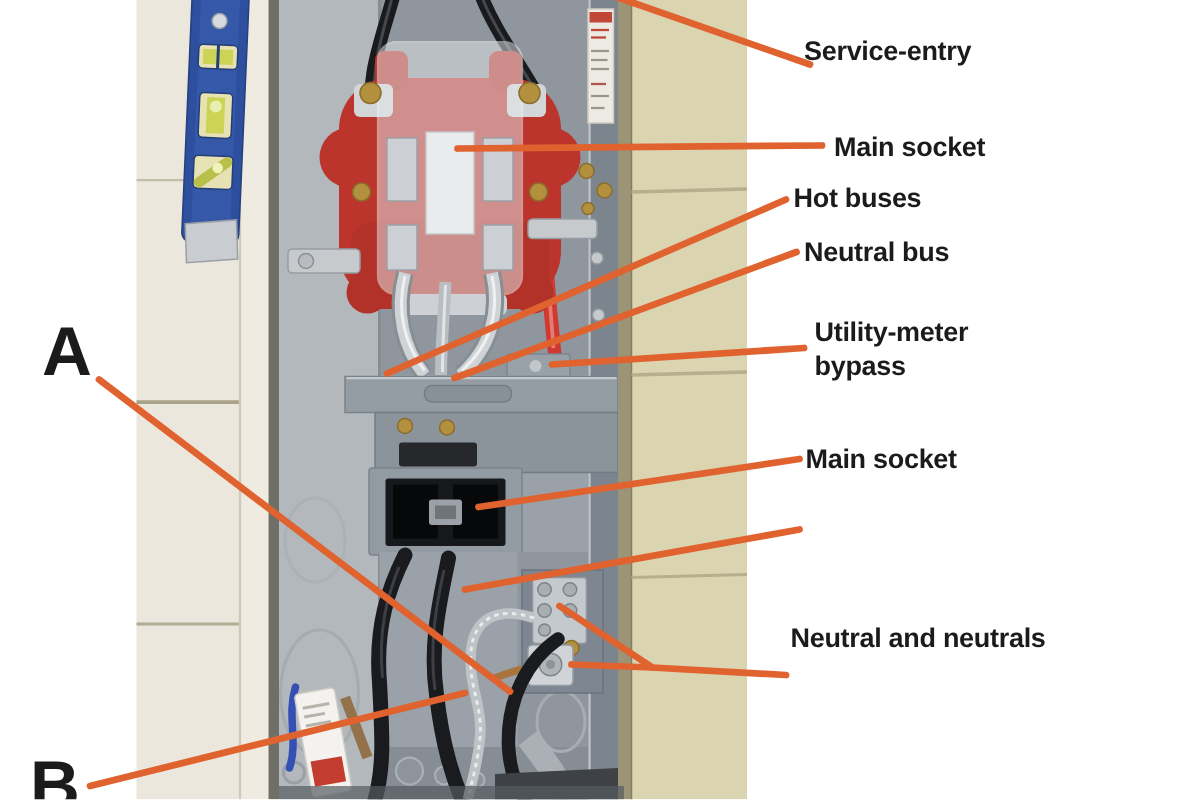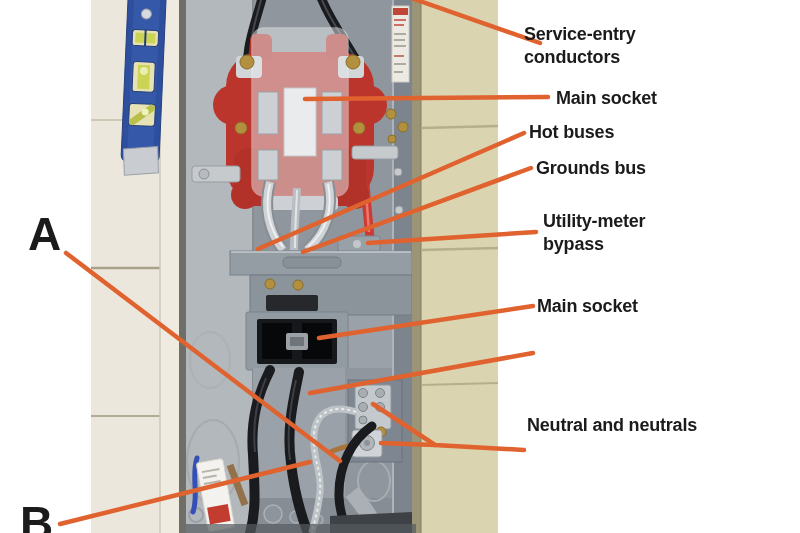--- a/index.html
+++ b/index.html
@@ -234,35 +234,34 @@
       <line x1="536" y1="232" x2="368" y2="243"></line>
       <line x1="533" y1="306" x2="319" y2="338"></line>
       <line x1="533" y1="353" x2="310" y2="393"></line>
       <polyline points="524,450 435,445 373,404"></polyline>
       <line x1="435" y1="445" x2="381" y2="443"></line>
       <line x1="66" y1="253" x2="340" y2="461"></line>
       <line x1="60" y1="524" x2="310" y2="462"></line>
     </g>
   </svg>
 
-  <div class="callout" style="left:524px;top:23px">
+  <div class="callout" style="left:536px;top:23px">
     <div>Service-entry</div>
-    <div>conductors</div>
   </div>
 
   <div class="callout" style="left:556px;top:87px">
     <div>Main socket</div>
   </div>
 
   <div class="callout" style="left:529px;top:121px">
     <div>Hot buses</div>
   </div>
 
   <div class="callout" style="left:536px;top:157px">
-    <div>Grounds bus</div>
+    <div>Neutral bus</div>
   </div>
 
   <div class="callout" style="left:543px;top:210px">
     <div>Utility-meter</div>
     <div>bypass</div>
   </div>
 
   <div class="callout" style="left:537px;top:295px">
     <div>Main socket</div>
   </div>

